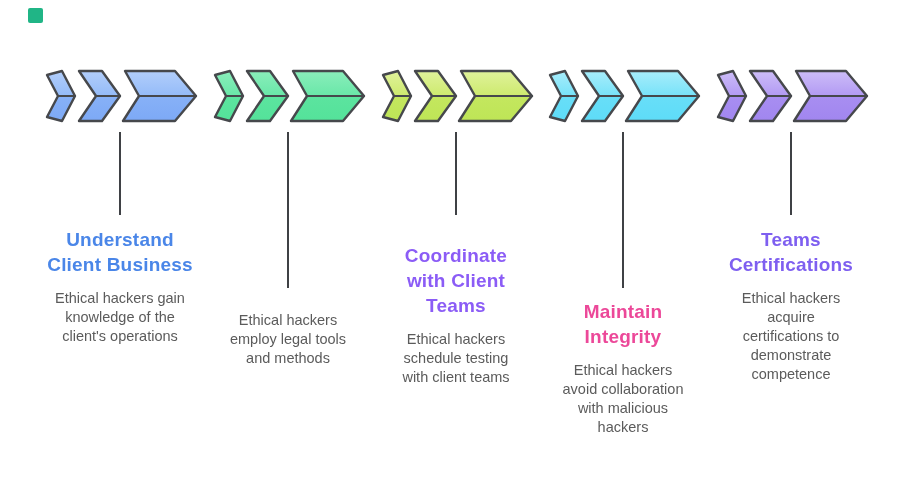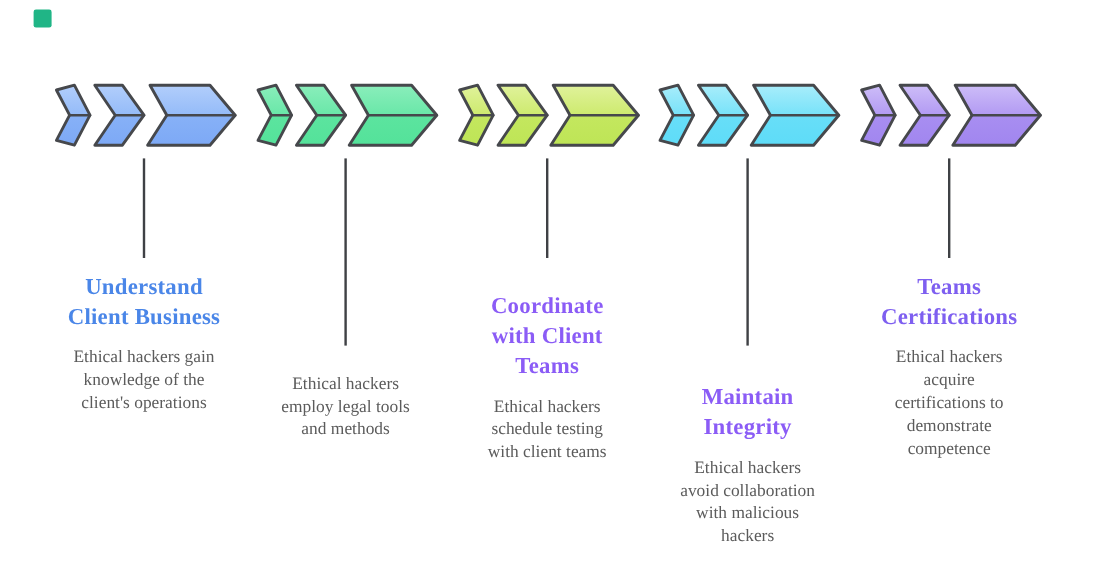--- a/index.html
+++ b/index.html
@@ -2,21 +2,21 @@
 <html><head>
 <meta charset="utf-8">
 <style>
   html, body { margin: 0; padding: 0; background: #ffffff; }
   .canvas {
     position: relative;
     width: 912px;
     height: 481px;
     background: #ffffff;
     overflow: hidden;
-    font-family: Liberation Serif, serif;
+    font-family: Liberation Sans, sans-serif;
   }
   .brand-mark {
     position: absolute;
     left: 28px;
     top: 8px;
     width: 15px;
     height: 15px;
     border-radius: 2px;
   }
   .step { position: absolute; top: 0; width: 170px; }
@@ -168,21 +168,21 @@
         </defs>
         <path d="M2,5 L17,1 L30,26 L17,51 L2,47 L13,26 Z" class="shape" fill="url(#grad-3)"></path>
         <line x1="13" y1="26" x2="30" y2="26" class="crease"></line>
         <path d="M34,1 L57,1 L75,26 L57,51 L34,51 L51,26 Z" class="shape" fill="url(#grad-3)"></path>
         <line x1="51" y1="26" x2="75" y2="26" class="crease"></line>
         <path d="M80,1 L130,1 L151,26 L130,51 L78,51 L94,26 Z" class="shape" fill="url(#grad-3)"></path>
         <line x1="94" y1="26" x2="151" y2="26" class="crease"></line>
       </svg>
       <div class="connector" style="background: rgb(63, 65, 69);"></div>
       <div class="textcol">
-        <div class="step-title" style="color: #8b5cf6; margin-top: 20px;">Maintain
+        <div class="step-title" style="color: #ec4899;">Maintain
 Integrity</div>
         <div class="step-desc" style="color: rgb(91, 91, 91);">Ethical hackers
 avoid collaboration
 with malicious
 hackers</div>
       </div>
     </div>
     <div class="step step-4 pos-high" style="--stroke: #46484c;">
       <svg class="chevrons" viewBox="0 0 152 52">
         <defs>

